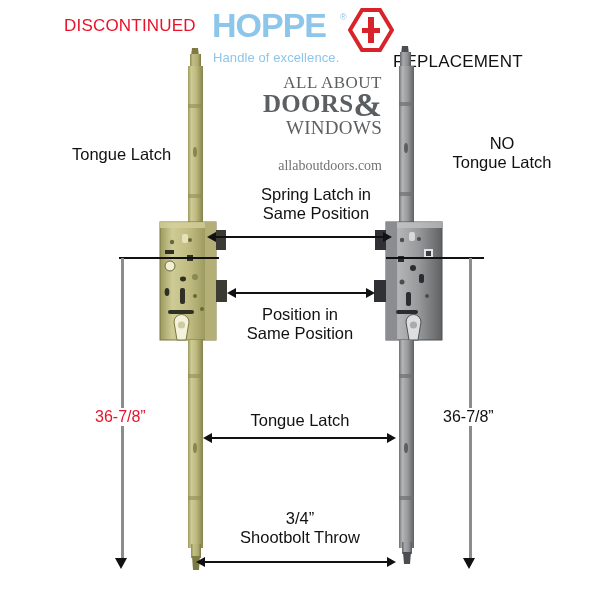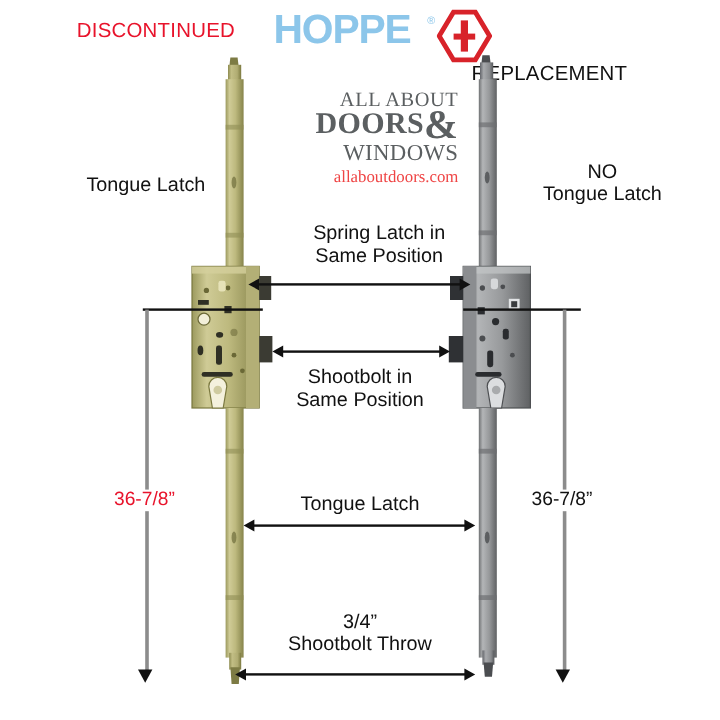--- a/index.html
+++ b/index.html
@@ -8,34 +8,34 @@
   #stage{position:absolute;left:0;top:0;width:600px;height:600px;background:#ffffff;border-radius:30px;}
 
   .abs{position:absolute;}
 
   
   .hdr-label{font-size:17px;letter-spacing:.2px;white-space:nowrap;}
   #discontinued{left:64px;top:16px;color:#e8132b;}
   #replacement{left:393px;top:16px;color:#111;margin-top:36px;}
 
   
-  #hoppe-wrap{left:212px;top:8px;width:180px;height:58px;margin-left:16px;}
+  #hoppe-wrap{left:212px;top:8px;width:180px;height:58px;}
   #hoppe-word{position:absolute;left:0;top:0;font-size:34px;line-height:34px;
       font-weight:bold;color:#8cc6ea;letter-spacing:-1px;font-family:"Liberation Sans",sans-serif;}
   #hoppe-reg{position:absolute;left:128px;top:4px;font-size:9px;color:#8cc6ea;}
   #hoppe-tag{position:absolute;left:1px;top:42px;font-size:13px;color:#8cc6ea;letter-spacing:.1px;}
   #hoppe-hex{position:absolute;left:136px;top:0px;width:46px;height:44px;}
 
   
   #aad{left:232px;top:74px;width:150px;text-align:right;color:#5b5f61;}
   #aad .l1{font-family:"Liberation Serif",serif;font-size:17px;letter-spacing:.5px;line-height:18px;}
   #aad .l2{font-family:"Liberation Serif",serif;font-size:25px;font-weight:bold;line-height:23px;letter-spacing:.3px;}
   #aad .l3{font-family:"Liberation Serif",serif;font-size:19px;font-weight:normal;line-height:24px;letter-spacing:.3px;}
   #aad .amp{font-family:"Liberation Serif",serif;font-size:34px;font-weight:bold;vertical-align:-4px;}
-  #aad .url{font-family:"Liberation Serif",serif;font-size:14px;color:#ef4444;line-height:16px;margin-top:1px;}
+  #aad .url{font-family:"Liberation Serif",serif;font-size:14px;color:#737373;line-height:16px;margin-top:18px;}
 
   
   .callout{font-size:16.5px;line-height:19px;text-align:center;color:#111;white-space:nowrap;}
   .dimline-v{position:absolute;width:3px;background:#8c8c8c;}
   .tick-h{position:absolute;height:2px;background:#111;}
   .dim-label{position:absolute;font-size:16px;background:#fff;padding:0 3px;white-space:nowrap;}
   .dim-red{color:#e8132b;}
   .dim-black{color:#111;}
 
   .arrowline{position:absolute;height:2px;background:#111;}
@@ -49,20 +49,21 @@
 
 <div id="stage">
 
   <div class="abs hdr-label" id="discontinued">DISCONTINUED</div>
 
   <div class="abs hdr-label" id="replacement">REPLACEMENT</div>
 
   <div class="abs" id="hoppe-wrap">
     <div id="hoppe-word">HOPPE</div>
     <div id="hoppe-reg">®</div>
+    <div id="hoppe-tag">Handle of excellence.</div>
     <svg id="hoppe-hex" viewBox="0 0 46 44">
       <polygon points="14,2 32,2 44,22 32,42 14,42 2,22" fill="#ffffff" stroke="#d8232a" stroke-width="4"></polygon>
       <rect x="20" y="9" width="6" height="26" fill="#d8232a"></rect>
       <rect x="14" y="20" width="18" height="5" fill="#d8232a"></rect>
     </svg>
   </div>
 
   <div class="abs" id="aad">
     <div class="l1">ALL ABOUT</div>
     <div class="l2"><span>DOORS</span><span class="amp">&amp;</span></div>
@@ -220,21 +221,21 @@
     <div class="arrowline" style="left:215px;top:236px;width:170px;"></div>
     <div class="ah ah-left" style="left:207px;top:232px;"></div>
     <div class="ah ah-right" style="left:383px;top:232px;"></div>
   </div>
 
   <div class="abs">
     <div class="arrowline" style="left:235px;top:292px;width:133px;"></div>
     <div class="ah ah-left" style="left:227px;top:288px;"></div>
     <div class="ah ah-right" style="left:366px;top:288px;"></div>
     <div class="callout" style="position:absolute;left:200px;top:305px;width:200px;">
-      <div>Shootbolt in</div>
+      <div>Position in</div>
       <div>Same Position</div>
     </div>
   </div>
 
   <div class="abs">
     <div class="callout" style="position:absolute;left:200px;top:411px;width:200px;">
       <div>Tongue Latch</div>
     </div>
     <div class="arrowline" style="left:211px;top:437px;width:178px;"></div>
     <div class="ah ah-left" style="left:203px;top:433px;"></div>

